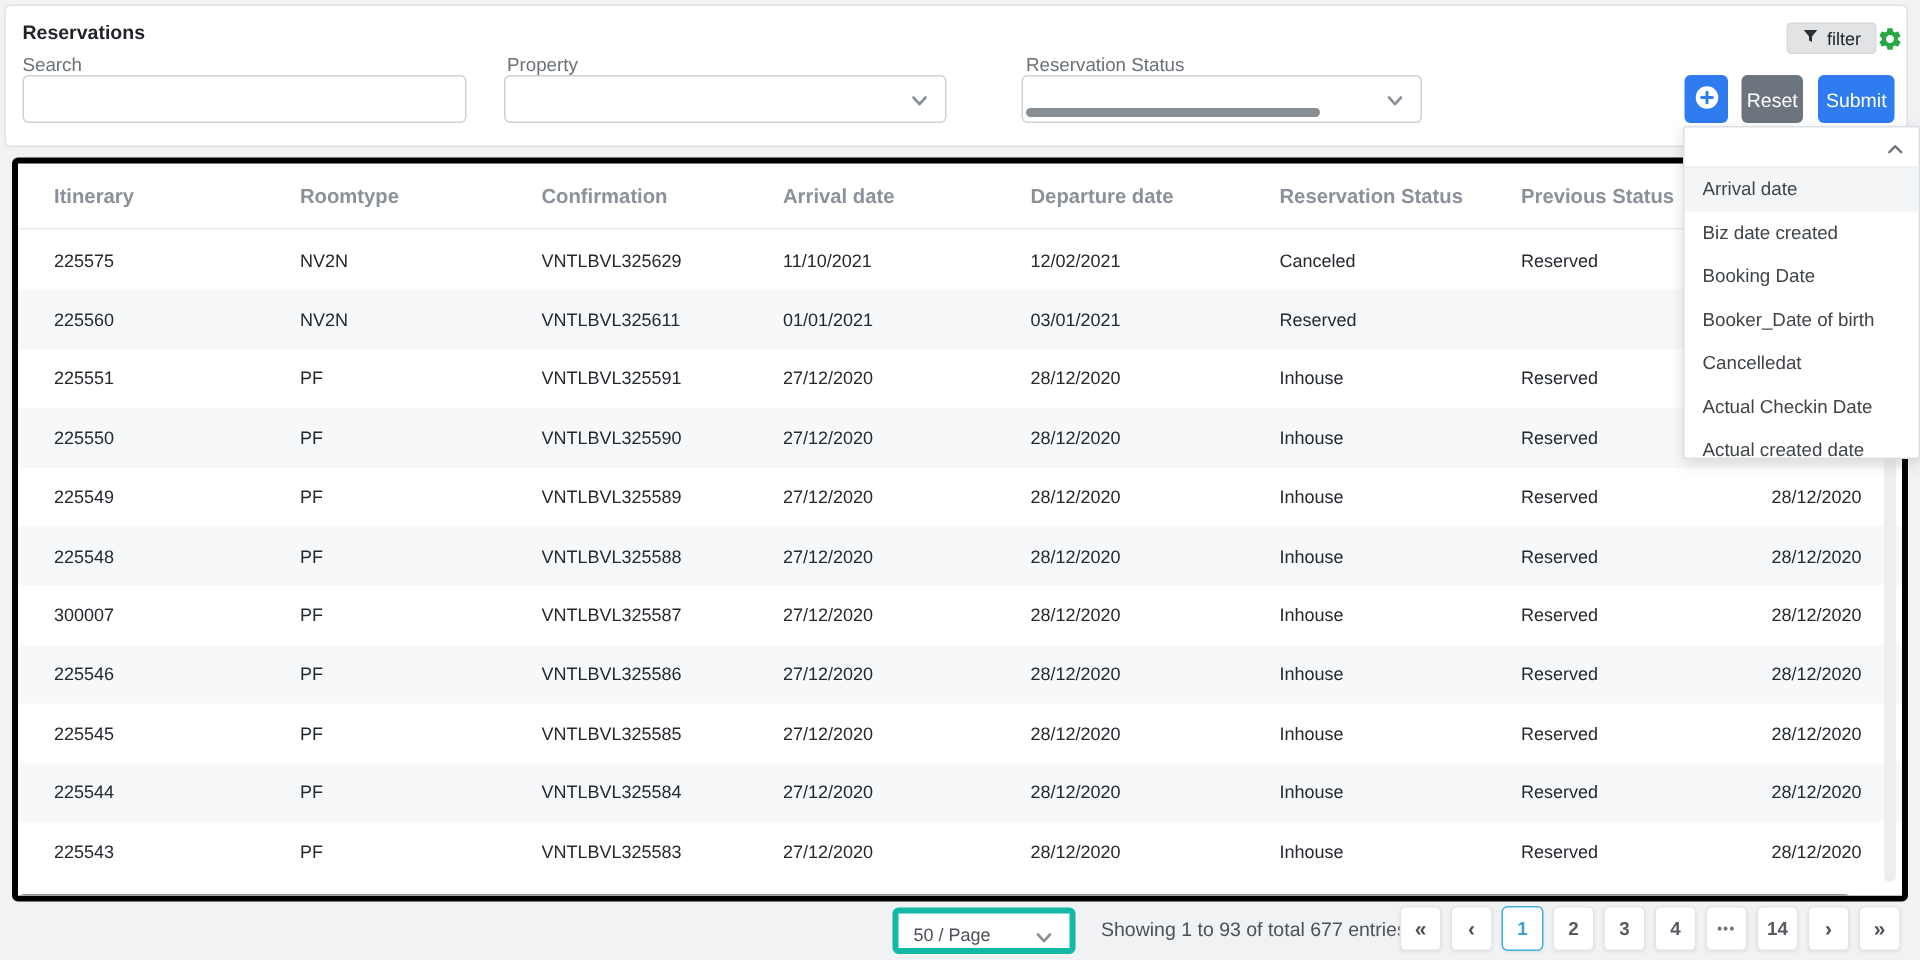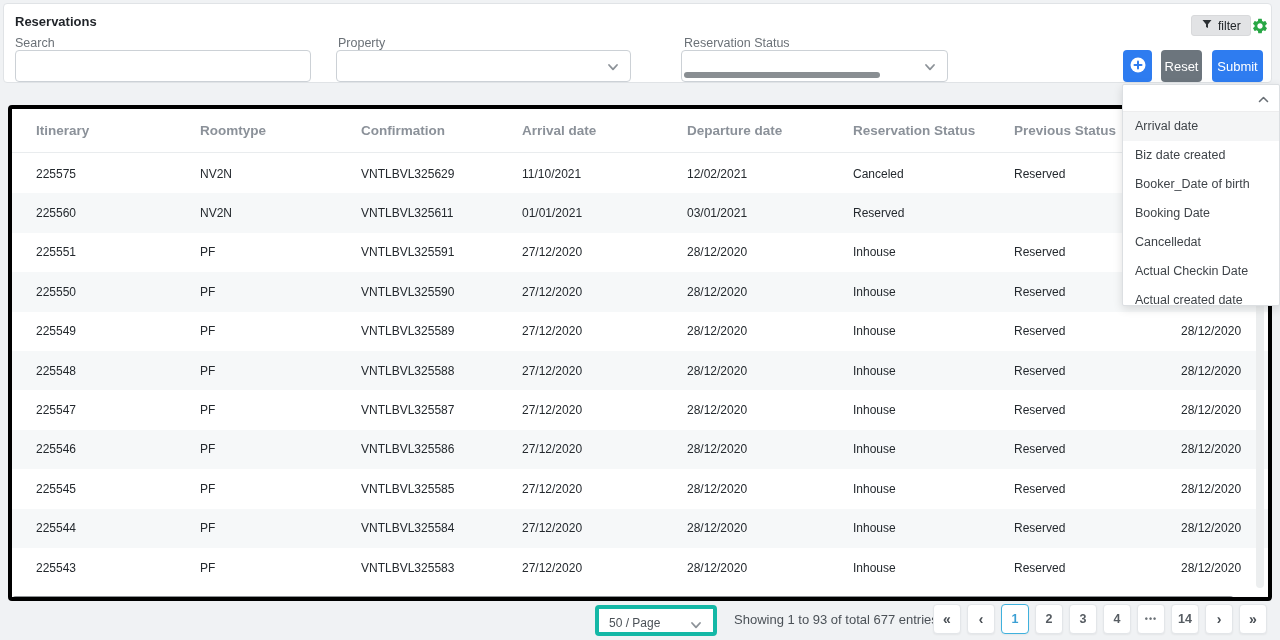--- a/index.html
+++ b/index.html
@@ -7,21 +7,21 @@
   body {
     position: relative;
     background: #f0f2f4;
     font-family: "Liberation Sans", sans-serif;
     overflow: hidden;
     color: #24292e;
   }
 
   
   .filter-card {
-    position: absolute; left: 3px; top: 3px; width: 1269px; height: 80px;
+    position: absolute; left: 3px; top: 3px; width: 1269px; height: 95px;
     background: #fff; border: 1px solid #e0e3e6; border-radius: 4px;
   }
   .card-title { position: absolute; left: 11px; top: 10px; font-size: 13px; font-weight: bold; color: #1f2328; }
   .field-label { position: absolute; font-size: 12.5px; color: #6b7177; }
   .lbl-search { left: 11px; top: 32px; }
   .lbl-property { left: 334px; top: 32px; }
   .lbl-status { left: 680px; top: 32px; }
   .input-box, .select-box {
     position: absolute; top: 46px; height: 32px; background: #fff;
     border: 1px solid #ccd1d6; border-radius: 4px;
@@ -175,22 +175,22 @@
 
 <div class="col-panel">
   <div class="panel-header">
     <svg width="13" height="13" viewBox="0 0 13 13">
         <polyline points="2.5,8.5 6.5,4.5 10.5,8.5" fill="none" stroke="#696f75" stroke-width="1.6" stroke-linecap="round" stroke-linejoin="round"></polyline>
       </svg>
   </div>
   <div>
       <div class="panel-item highlighted">Arrival date</div>
       <div class="panel-item">Biz date created</div>
+      <div class="panel-item">Booking Date</div>
       <div class="panel-item">Booker_Date of birth</div>
-      <div class="panel-item">Booking Date</div>
       <div class="panel-item">Cancelledat</div>
       <div class="panel-item">Actual Checkin Date</div>
       <div class="panel-item">Actual created date</div>
     </div>
 </div>
 
 <div class="table-card">
   <div class="thead grid-cols">
       <div class="th">Itinerary</div>
       <div class="th">Roomtype</div>
@@ -255,21 +255,21 @@
         <div class="td">225548</div>
         <div class="td">PF</div>
         <div class="td">VNTLBVL325588</div>
         <div class="td">27/12/2020</div>
         <div class="td">28/12/2020</div>
         <div class="td">Inhouse</div>
         <div class="td">Reserved</div>
         <div class="td">28/12/2020</div>
       </div>
       <div class="trow grid-cols">
-        <div class="td">225547</div>
+        <div class="td">300007</div>
         <div class="td">PF</div>
         <div class="td">VNTLBVL325587</div>
         <div class="td">27/12/2020</div>
         <div class="td">28/12/2020</div>
         <div class="td">Inhouse</div>
         <div class="td">Reserved</div>
         <div class="td">28/12/2020</div>
       </div>
       <div class="trow grid-cols">
         <div class="td">225546</div>

